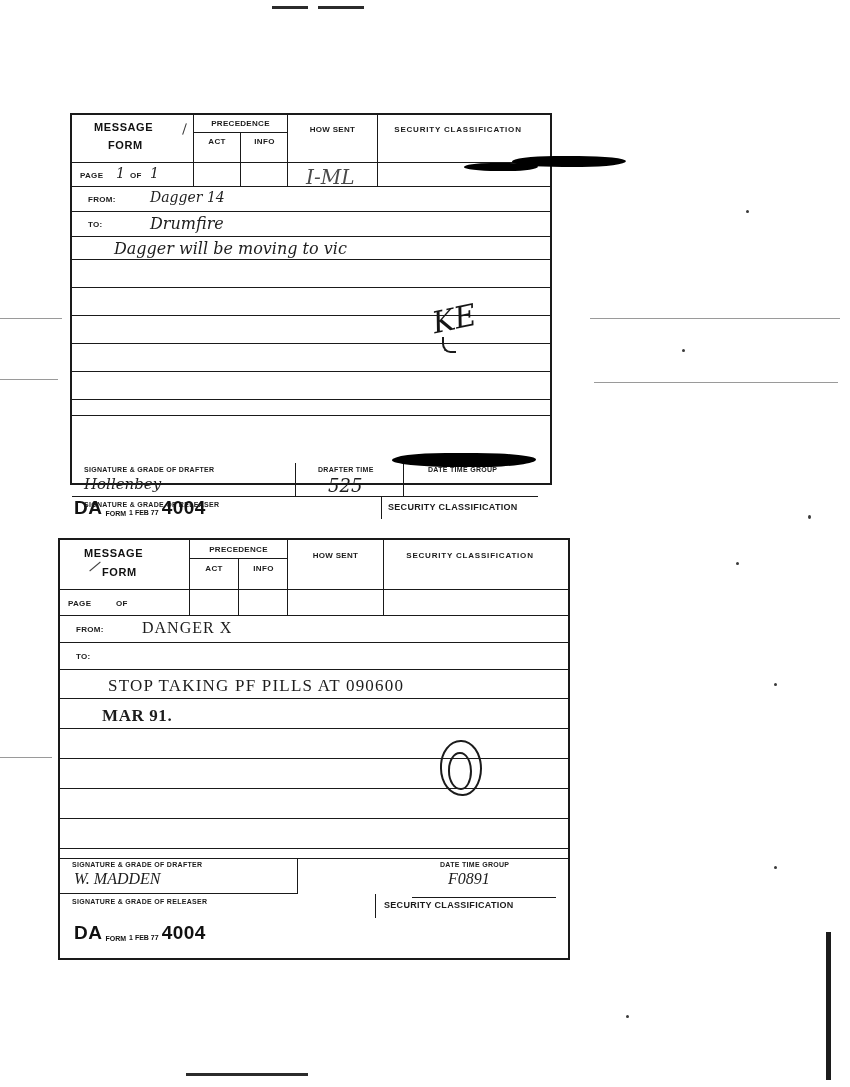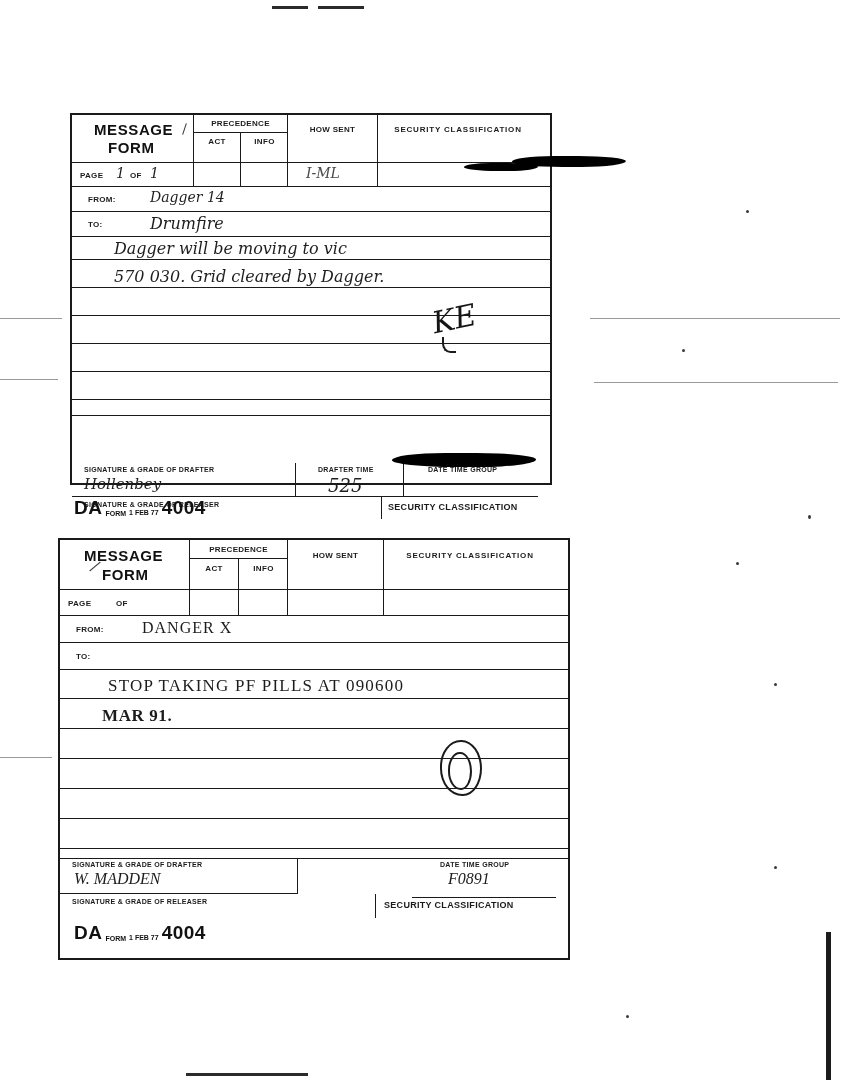--- a/index.html
+++ b/index.html
@@ -65,21 +65,21 @@
 
   .lbl {
     font-size: 8px;
     font-weight: bold;
     letter-spacing: 0.3px;
     color: #1b1b1b;
     white-space: nowrap;
   }
   .lbl-sm { font-size: 7px; }
   .title-big {
-    font-size: 15px;
+    font-size: 11px;
     font-weight: bold;
     letter-spacing: 0.6px;
     color: #111;
   }
 
   
   .hand {
     font-family: "DejaVu Serif", serif;
     font-style: italic;
     color: #1e1e1e;
@@ -179,21 +179,21 @@
   <div class="cell bb" style="left:0; top:48px; width:100%; height:24px;">
     <div class="cell br" style="left:0; top:0; width:122px; height:24px;">
       <span class="lbl" style="position:absolute; left:8px; top:8px;">PAGE</span>
       <span class="hand" style="position:absolute; left:44px; top:2px; font-size:14px;">1</span>
       <span class="lbl" style="position:absolute; left:58px; top:8px;">OF</span>
       <span class="hand" style="position:absolute; left:78px; top:2px; font-size:14px;">1</span>
     </div>
     <div class="cell br" style="left:122px; top:0; width:47px; height:24px;"></div>
     <div class="cell br" style="left:169px; top:0; width:47px; height:24px;"></div>
     <div class="cell br" style="left:216px; top:0; width:90px; height:24px;">
-      <span class="hand" style="position:absolute; left:18px; top:2px; font-size:14px; color:#4a4a4a;">I-ML</span>
+      <span class="hand" style="position:absolute; left:18px; top:2px; font-size:20px; color:#4a4a4a;">I-ML</span>
     </div>
     <div class="cell" style="left:306px; top:0; width:160px; height:24px;"></div>
   </div>
 
   <div class="redaction" style="left:440px; top:41px; width:114px; height:11px;"></div>
   <div class="redaction" style="left:392px; top:48px; width:74px; height:8px;"></div>
 
   <div class="cell bb" style="left:0; top:72px; width:100%; height:25px;">
     <span class="lbl" style="position:absolute; left:16px; top:8px;">FROM:</span>
     <span class="hand" style="position:absolute; left:78px; top:2px; font-size:14px;">Dagger 14</span>
@@ -206,21 +206,20 @@
 
   <div class="ruled" style="top:144px;"></div>
   <div class="ruled" style="top:172px;"></div>
   <div class="ruled" style="top:200px;"></div>
   <div class="ruled" style="top:228px;"></div>
   <div class="ruled" style="top:256px;"></div>
   <div class="ruled" style="top:284px;"></div>
   <div class="ruled" style="top:300px;"></div>
 
   <span class="hand" style="position:absolute; left:42px; top:124px; font-size:16px;">Dagger will be moving to vic</span>
-  <span class="hand" style="position:absolute; left:42px; top:152px; font-size:16px;">570 030. Grid cleared by Dagger.</span>
 
   <div class="sig-scribble" style="left:360px; top:186px; font-size:30px; transform:rotate(-12deg);">KE</div>
   <div style="position:absolute; left:370px; top:222px; width:12px; height:14px; border-left:2px solid #1b1b1b; border-bottom:2px solid #1b1b1b; border-radius:0 0 0 60%;"></div>
 
   <div class="cell" style="left:0; top:300px; width:100%; height:56px;margin-top:48px;">
 
     <div class="cell br bb" style="left:0; top:0; width:224px; height:34px;">
       <div class="lbl lbl-sm" style="position:absolute; left:12px; top:3px;">SIGNATURE &amp; GRADE OF DRAFTER</div>
       <div class="hand" style="position:absolute; left:12px; top:12px; font-size:15px;">Hollenbey</div>
     </div>

